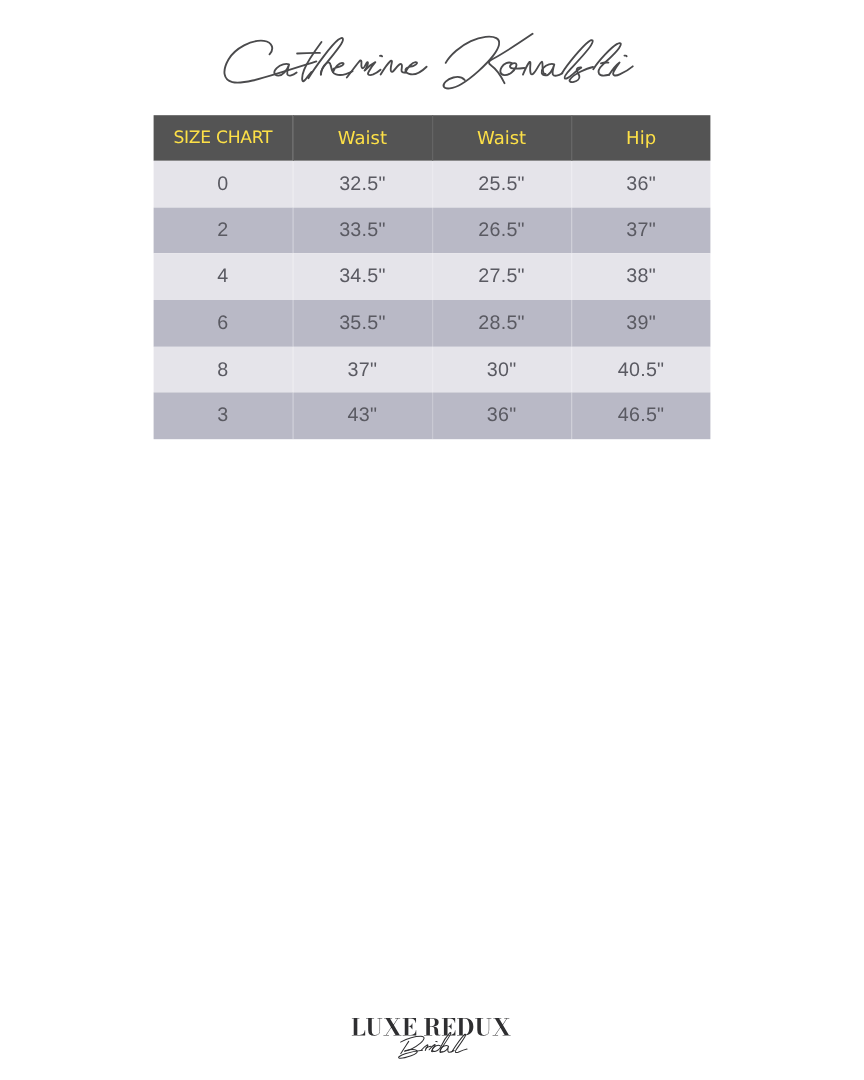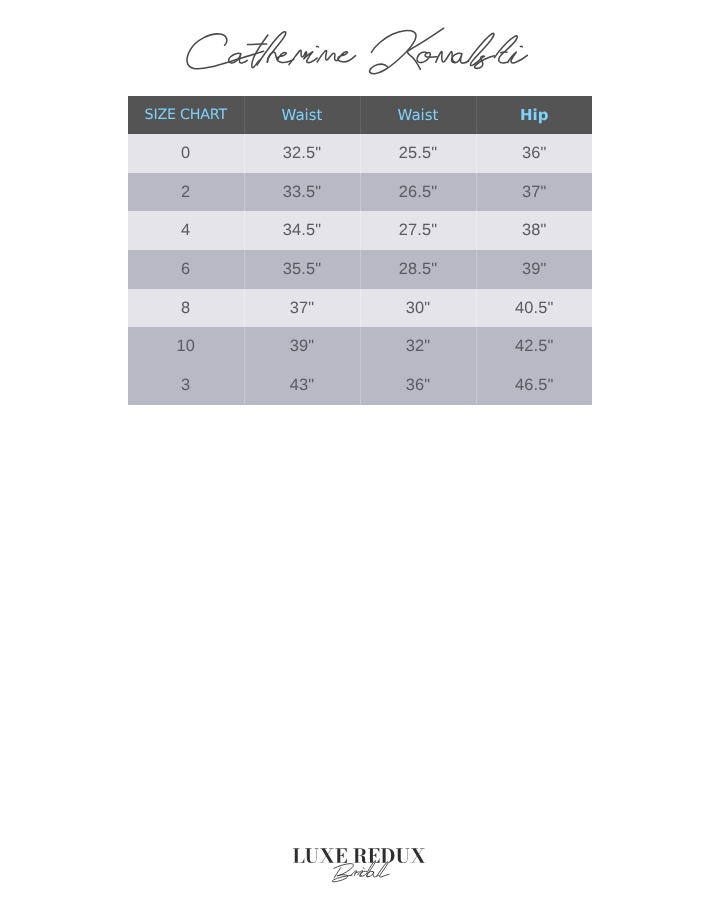--- a/index.html
+++ b/index.html
@@ -14,27 +14,27 @@
 
   
   .title-svg{position:absolute;left:0;top:0;width:720px;height:900px;
              pointer-events:none;overflow:visible;}
 
   
   .chart{position:absolute;left:128px;top:96px;width:464px;
          border-collapse:collapse;table-layout:fixed;}
   .chart th,.chart td{padding:0;text-align:center;vertical-align:middle;font-weight:400;}
   .chart thead th{
-    background:#545454;color:#7dd3fc;height:38px;line-height:35px;
+    background:#545454;color:#fde047;height:38px;line-height:35px;
     font-family:"DejaVu Sans",sans-serif;
     font-size:15px;letter-spacing:0;
     border-right:1px solid #646464;
   }
   .chart thead th:first-child{font-size:14.3px;letter-spacing:-0.25px;}
-  .chart thead th:last-child{border-right:none;font-weight:bold;}
+  .chart thead th:last-child{border-right:none;}
   .chart tbody td{
     height:38.7px;font-family:"Liberation Sans",sans-serif;
     font-size:16.4px;color:#5a5a62;letter-spacing:.2px;
     border-right:1px solid rgba(255,255,255,.24);
   }
   .chart tbody td:last-child{border-right:none;}
   .chart tbody tr.lt td{background:#e5e4ea;}
   .chart tbody tr.dk td{background:#b9b9c6;}
 
   
@@ -115,26 +115,20 @@
         <td>28.5"</td>
         <td>39"</td>
       </tr>
       <tr class="lt">
         <td>8</td>
         <td>37"</td>
         <td>30"</td>
         <td>40.5"</td>
       </tr>
       <tr class="dk">
-        <td>10</td>
-        <td>39"</td>
-        <td>32"</td>
-        <td>42.5"</td>
-      </tr>
-      <tr class="dk">
         <td>3</td>
         <td>43"</td>
         <td>36"</td>
         <td>46.5"</td>
       </tr>
     </tbody>
   </table>
 
   <div>
     <svg class="logo-word" width="132.5" height="15.4" viewBox="45 -1500 13641 1529" aria-label="LUXE REDUX">

